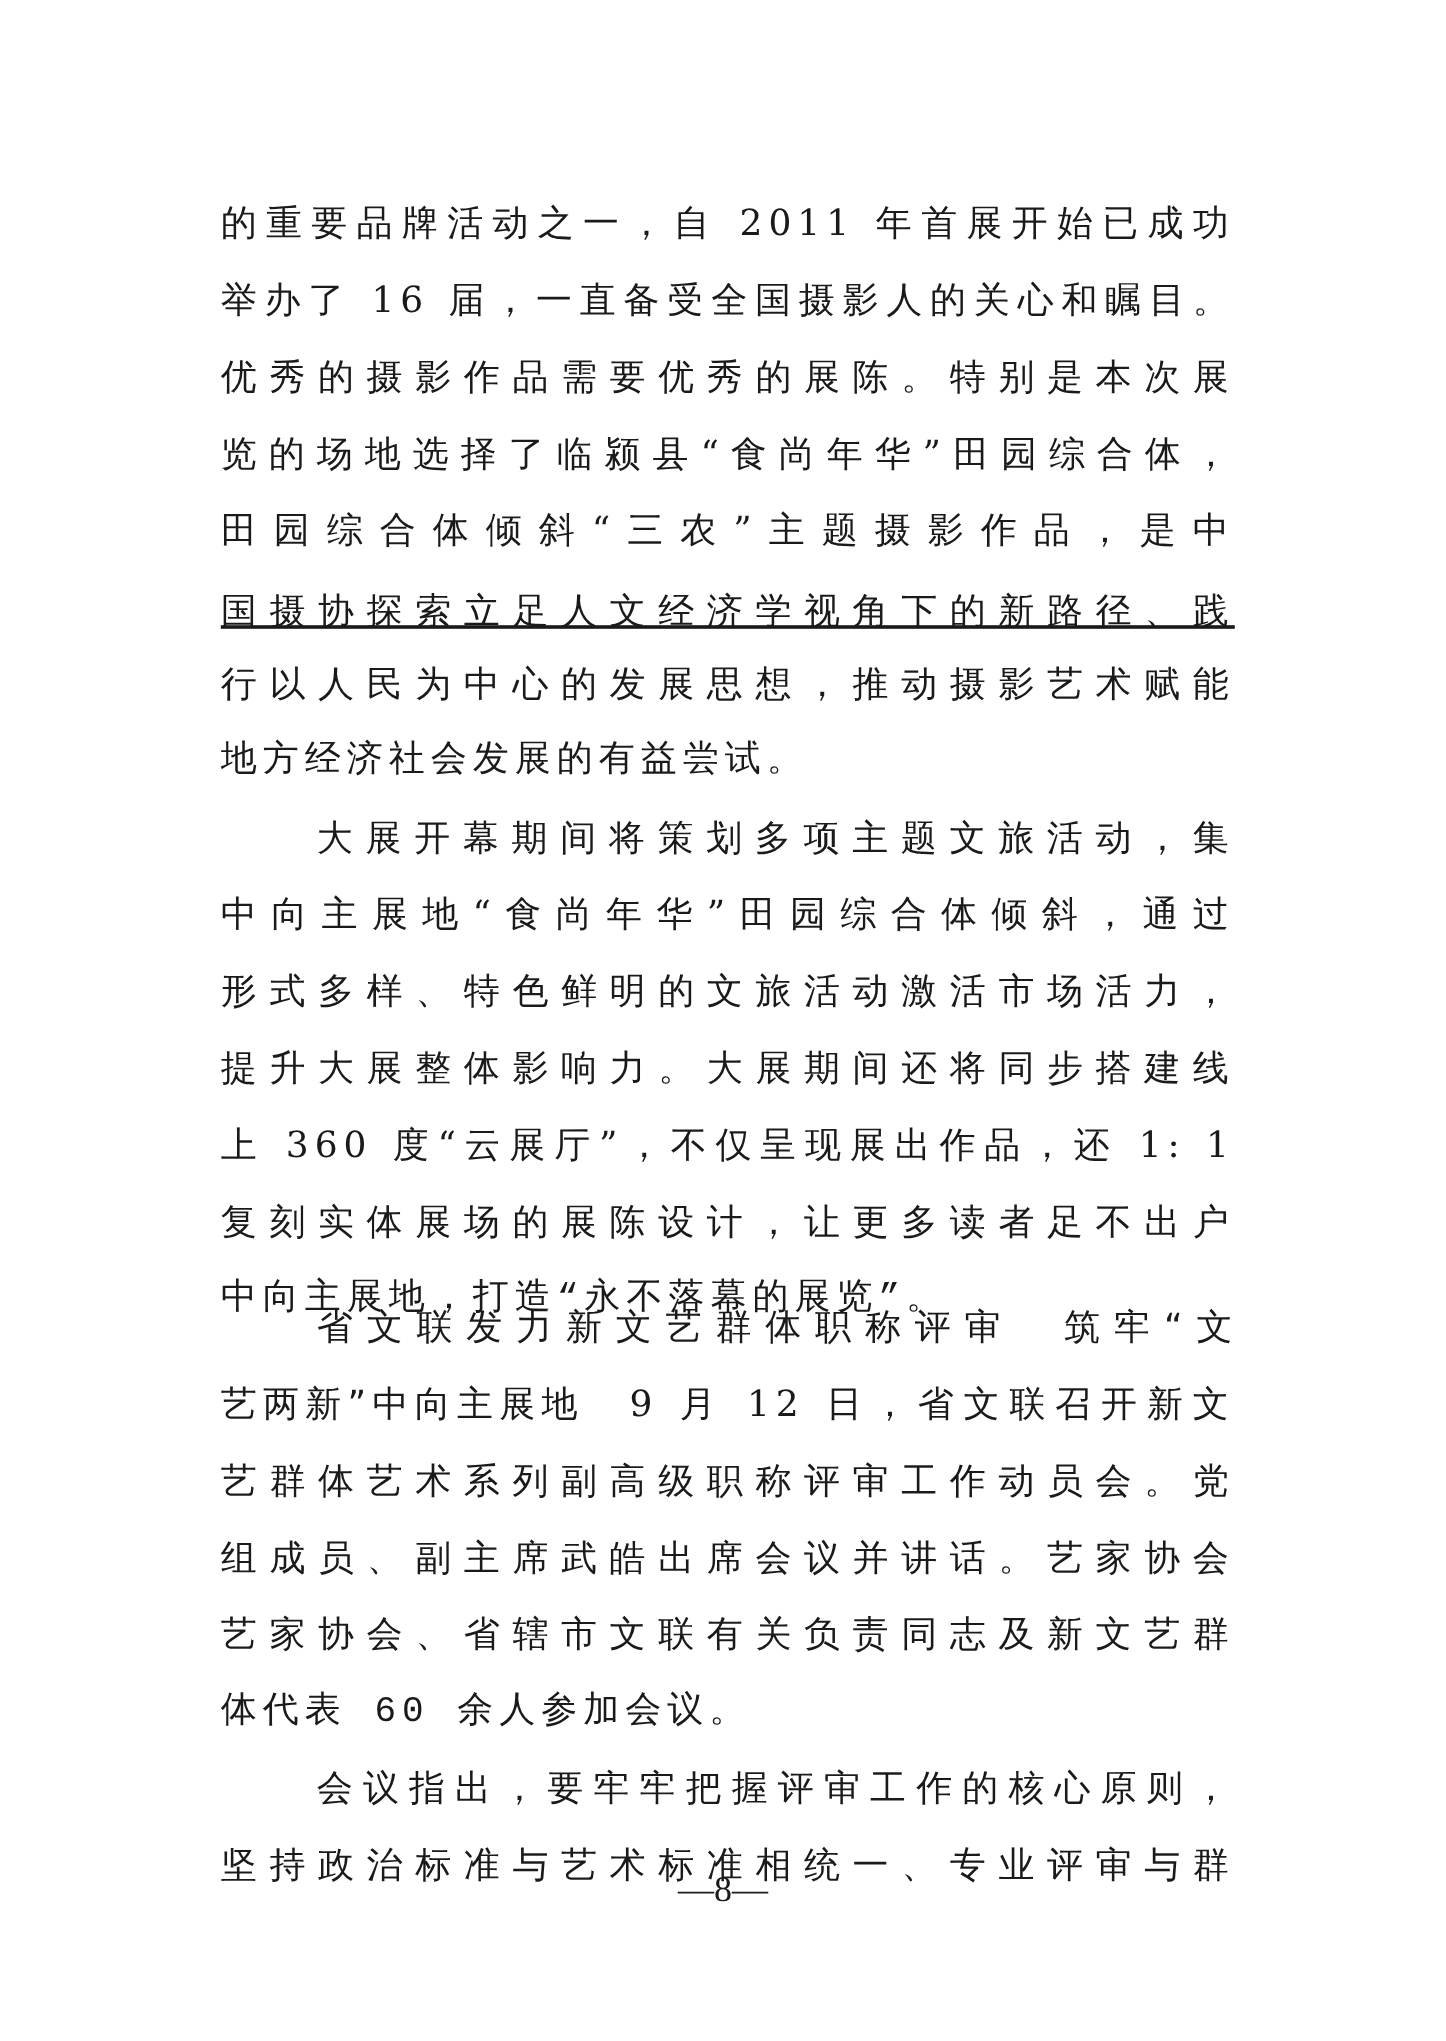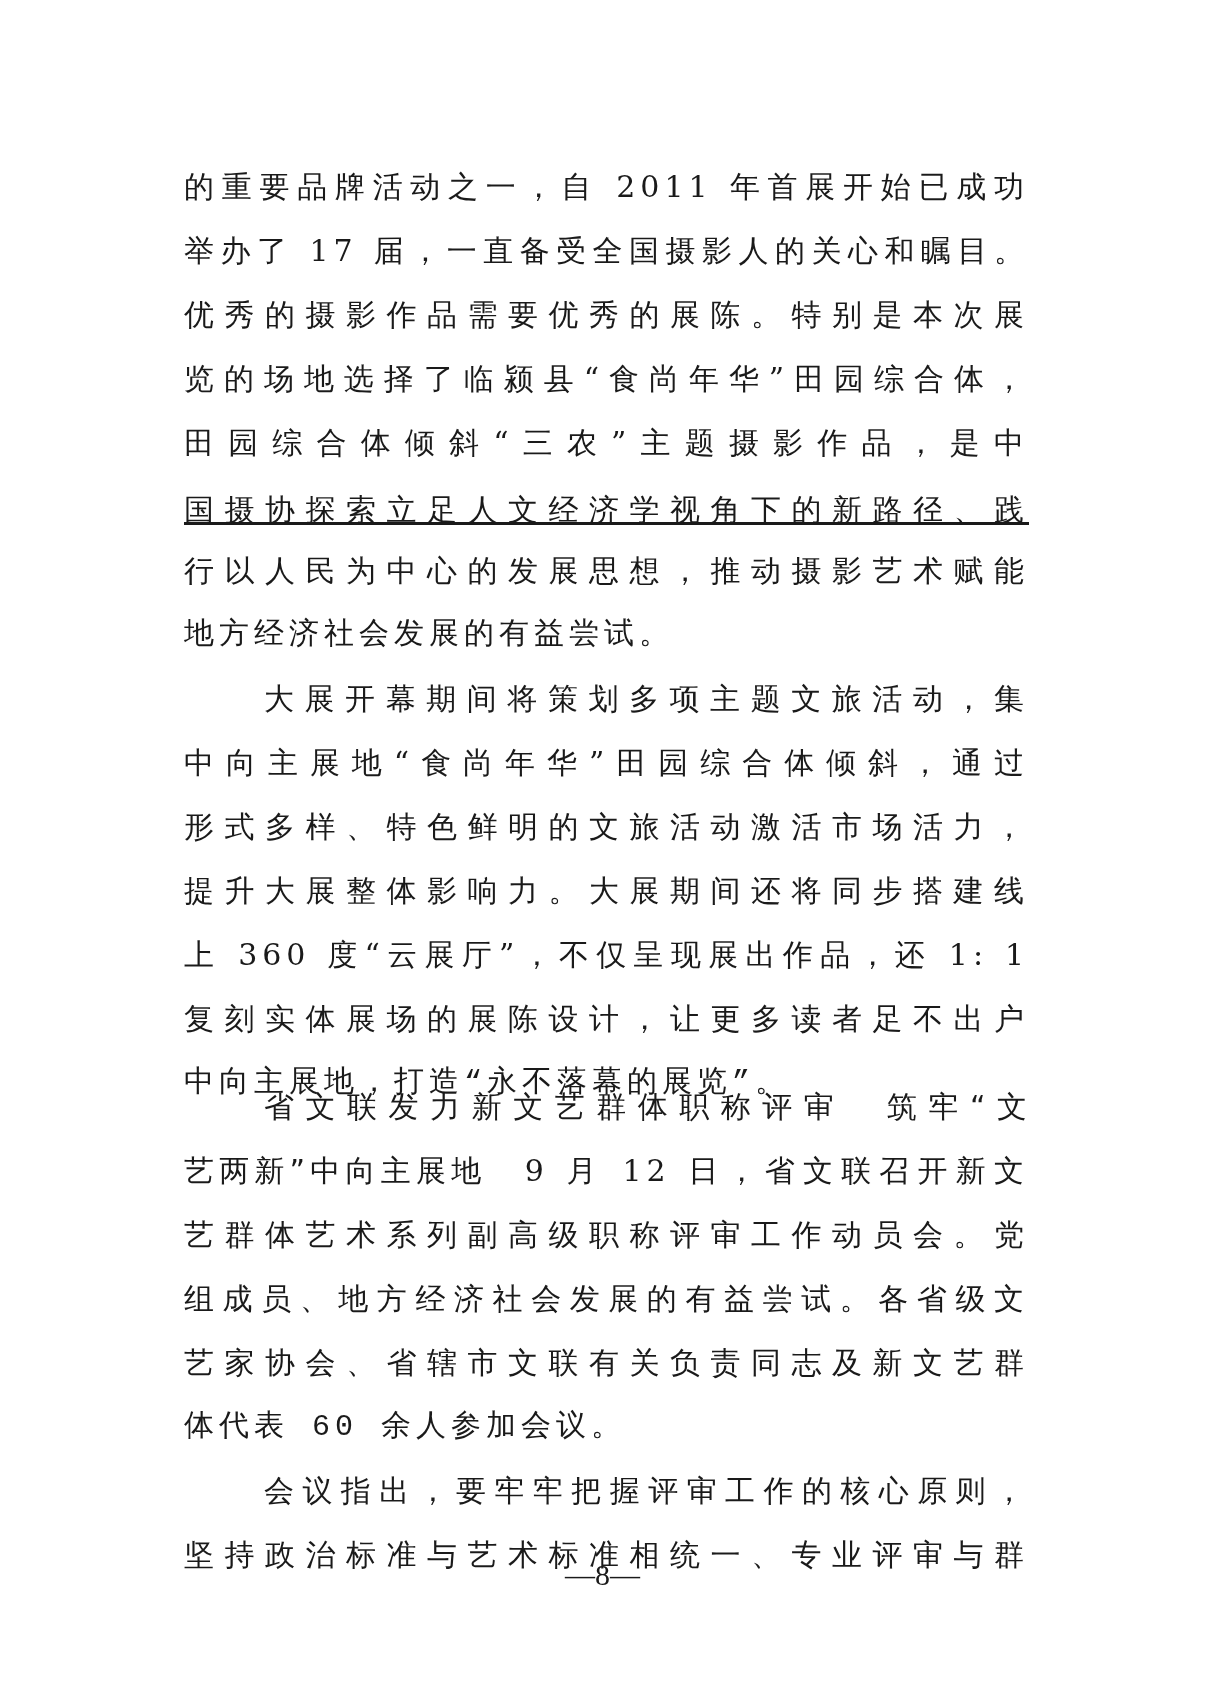--- a/index.html
+++ b/index.html
@@ -66,21 +66,21 @@
       color: #1a1a1a;
     }
   </style>
 </head>
 <body>
 
 <div class="page">
 
   <div class="text-block" style="top:155px;">
     <div class="line" style="top:0px;">的重要品牌活动之一，自 2011 年首展开始已成功</div>
-    <div class="line" style="top:64px;">举办了 17 届，一直备受全国摄影人的关心和瞩目。</div>
+    <div class="line" style="top:64px;">举办了 16 届，一直备受全国摄影人的关心和瞩目。</div>
     <div class="line" style="top:128px;">优秀的摄影作品需要优秀的展陈。特别是本次展</div>
     <div class="line" style="top:192px;">览的场地选择了临颍县“食尚年华”田园综合体，</div>
     <div class="line" style="top:256px;">田园综合体倾斜“三农”主题摄影作品，是中</div>
     <div class="line" style="top:323px;text-decoration:underline;">国摄协探索立足人文经济学视角下的新路径、践</div>
     <div class="line" style="top:384px;">行以人民为中心的发展思想，推动摄影艺术赋能</div>
     <div class="line last" style="top:448px;">地方经济社会发展的有益尝试。</div>
 
     <div class="line indent" style="top:512px;">大展开幕期间将策划多项主题文旅活动，集</div>
     <div class="line" style="top:576px;">中向主展地“食尚年华”田园综合体倾斜，通过</div>
     <div class="line" style="top:640px;">形式多样、特色鲜明的文旅活动激活市场活力，</div>
@@ -89,21 +89,21 @@
     <div class="line" style="top:832px;">复刻实体展场的展陈设计，让更多读者足不出户</div>
     <div class="line last" style="top:896px;">中向主展地，打造“永不落幕的展览”。</div>
   </div>
 
   <div class="text-block" style="top:1075px;">
     <div class="line indent bold" style="top:0px;">省文联发力新文艺群体职称评审　筑牢“文</div>
     <div class="line" style="top:64px;">
       <span class="bold">艺两新”中向主展地</span><span>　9 月 12 日，省文联召开新文</span>
     </div>
     <div class="line" style="top:128px;">艺群体艺术系列副高级职称评审工作动员会。党</div>
-    <div class="line" style="top:192px;">组成员、地方经济社会发展的有益尝试。各省级文</div>
+    <div class="line" style="top:192px;">组成员、副主席武皓出席会议并讲话。艺家协会</div>
     <div class="line" style="top:256px;">艺家协会、省辖市文联有关负责同志及新文艺群</div>
     <div class="line last" style="top:320px;">体代表 60 余人参加会议。</div>
 
     <div class="line indent" style="top:384px;">会议指出，要牢牢把握评审工作的核心原则，</div>
     <div class="line" style="top:448px;">坚持政治标准与艺术标准相统一、专业评审与群</div>
   </div>
 
   <div class="footer">—8—</div>
 
 </div>

